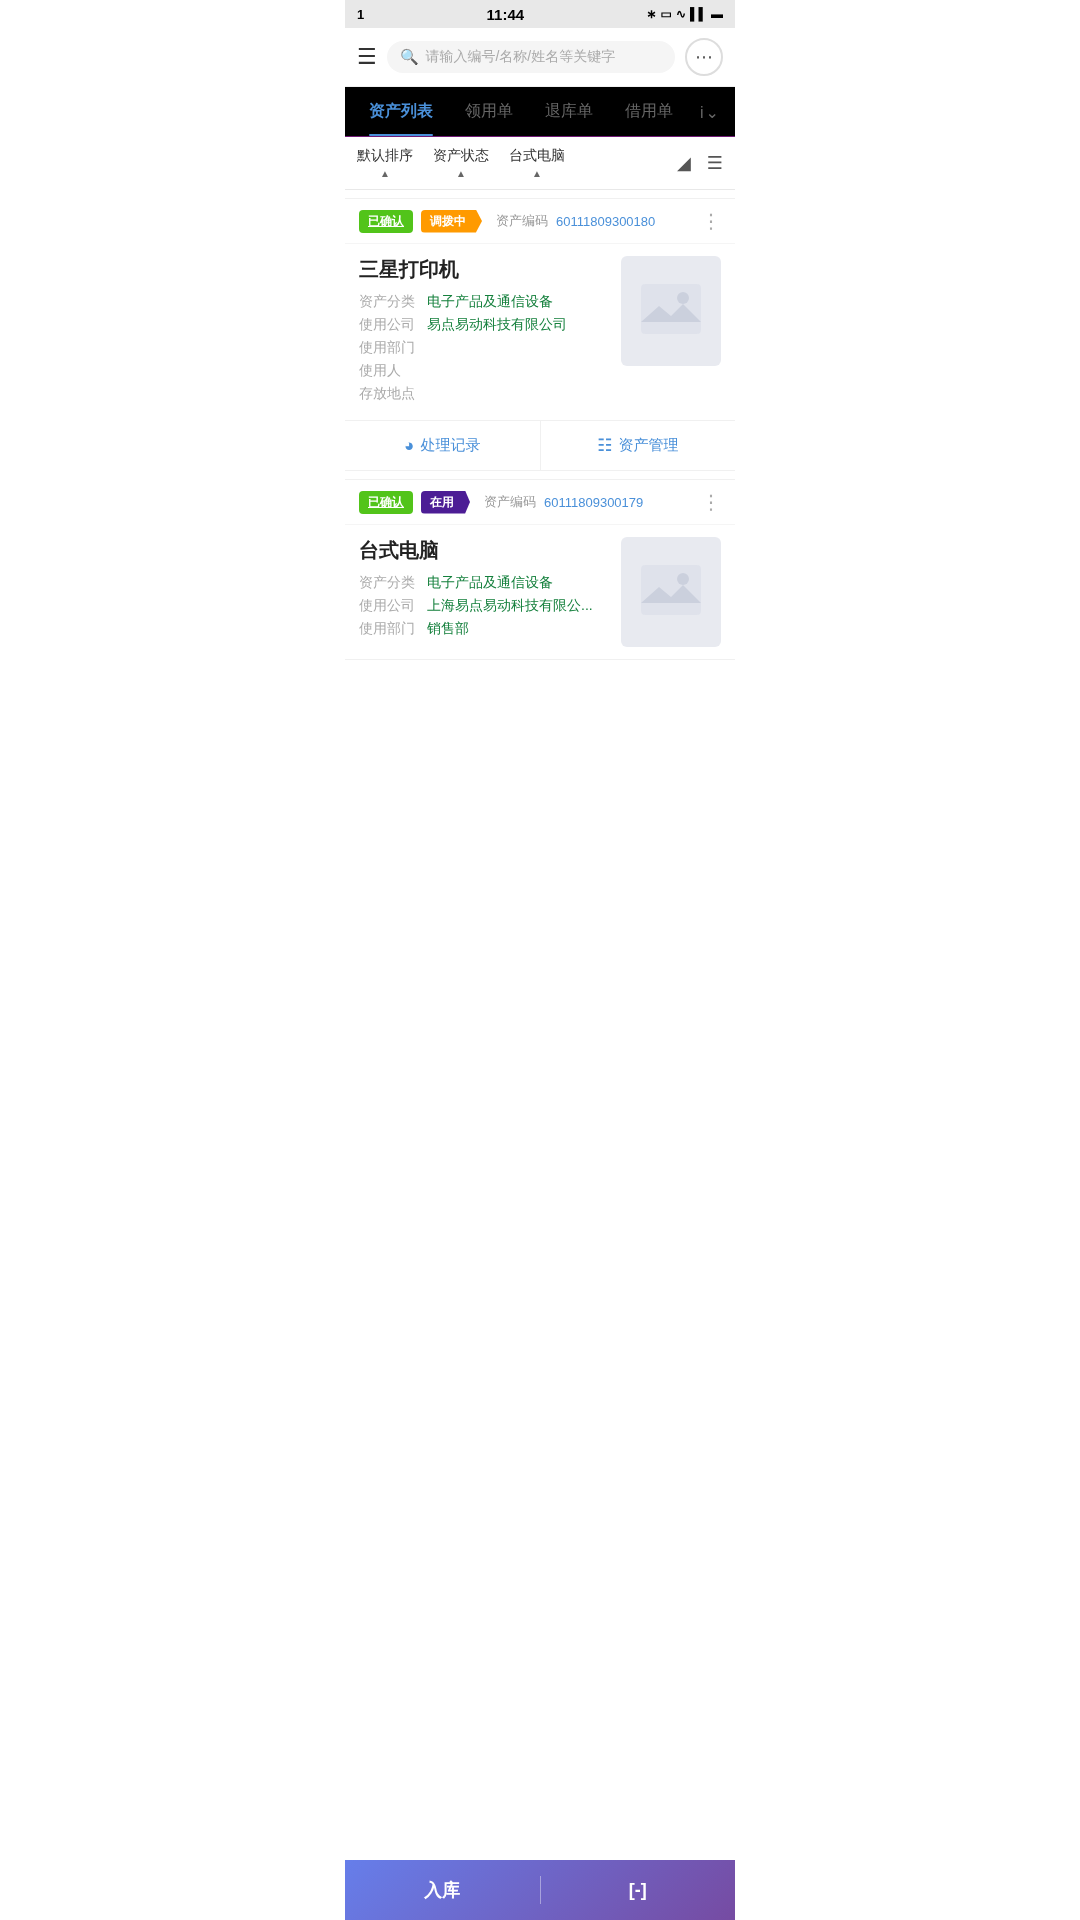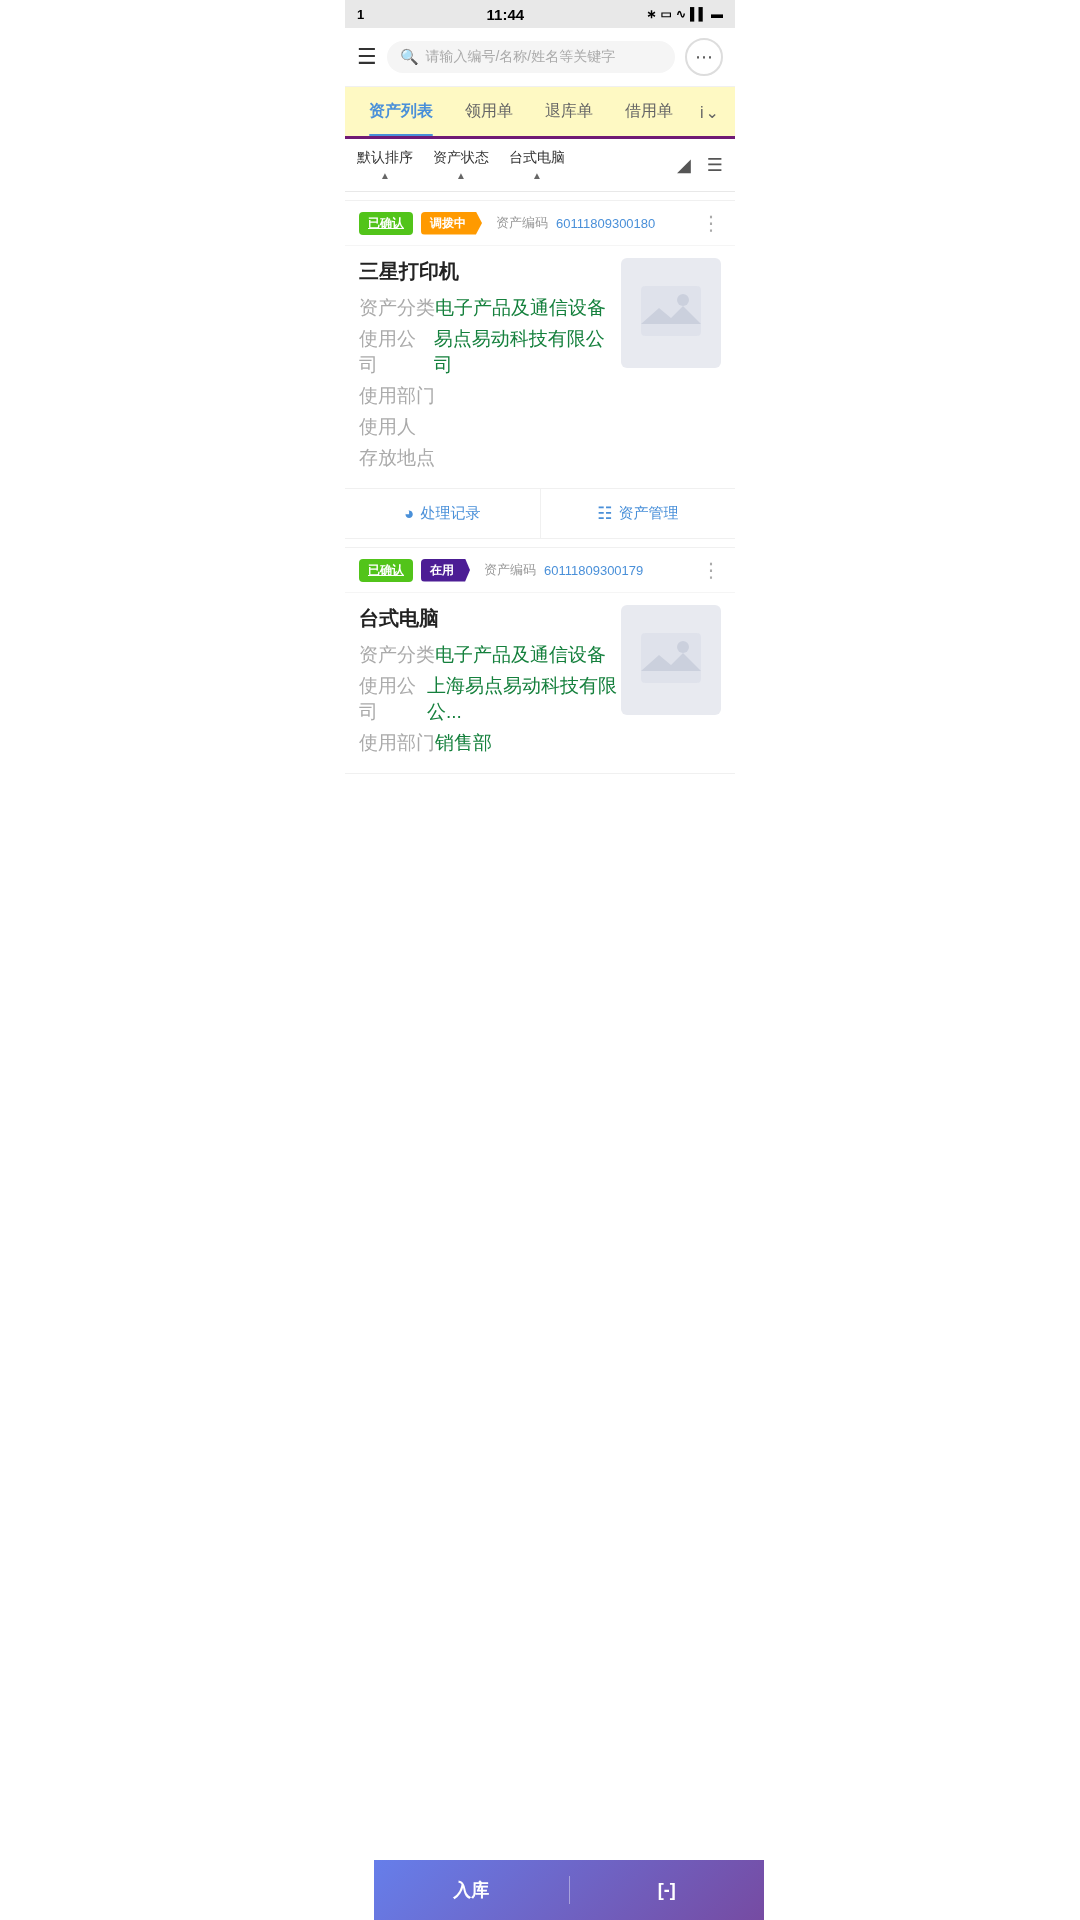--- a/index.html
+++ b/index.html
@@ -51,22 +51,22 @@
       width: 38px; height: 38px;
       border: 2px solid #ddd;
       border-radius: 50%;
       display: flex; align-items: center; justify-content: center;
       font-size: 18px; color: #555; cursor: pointer; flex-shrink: 0;
     }
     
     .tabs {
       display: flex;
       align-items: flex-end;
-      border-bottom: 3px solid #701a75;
-      background: #fef9c3;
+      border-bottom: 1px solid #701a75;
+      background: #000000;
       padding: 0 8px;
     }
     .tab {
       padding: 14px 16px;
       font-size: 16px;
       color: #666;
       cursor: pointer;
       white-space: nowrap;
       position: relative;
     }
@@ -147,21 +147,21 @@
     .card-title {
       font-size: 20px;
       font-weight: 700;
       color: #222;
       margin-bottom: 10px;
     }
     .info-row {
       display: flex;
       align-items: baseline;
       margin-bottom: 5px;
-      font-size: 19px;
+      font-size: 14px;
     }
     .info-label { color: #aaa; min-width: 68px; }
     .info-value { color: #15803d; }
     .card-image {
       width: 100px; height: 110px;
       background: #e8eaf0;
       border-radius: 6px;
       display: flex; align-items: center; justify-content: center;
       flex-shrink: 0;
       overflow: hidden;
@@ -186,21 +186,20 @@
     }
     .action-icon { font-size: 17px; }
     
     .bottom-bar {
       position: fixed;
       bottom: 0; left: 50%; transform: translateX(-50%);
       width: 390px;
       background: linear-gradient(135deg, #667eea 0%, #764ba2 100%);
       display: flex;
       align-items: center;
-      margin-left: 29px;
     }
     .bottom-btn {
       flex: 1;
       padding: 18px;
       text-align: center;
       font-size: 18px;
       font-weight: 600;
       color: #fff;
       cursor: pointer;
     }

